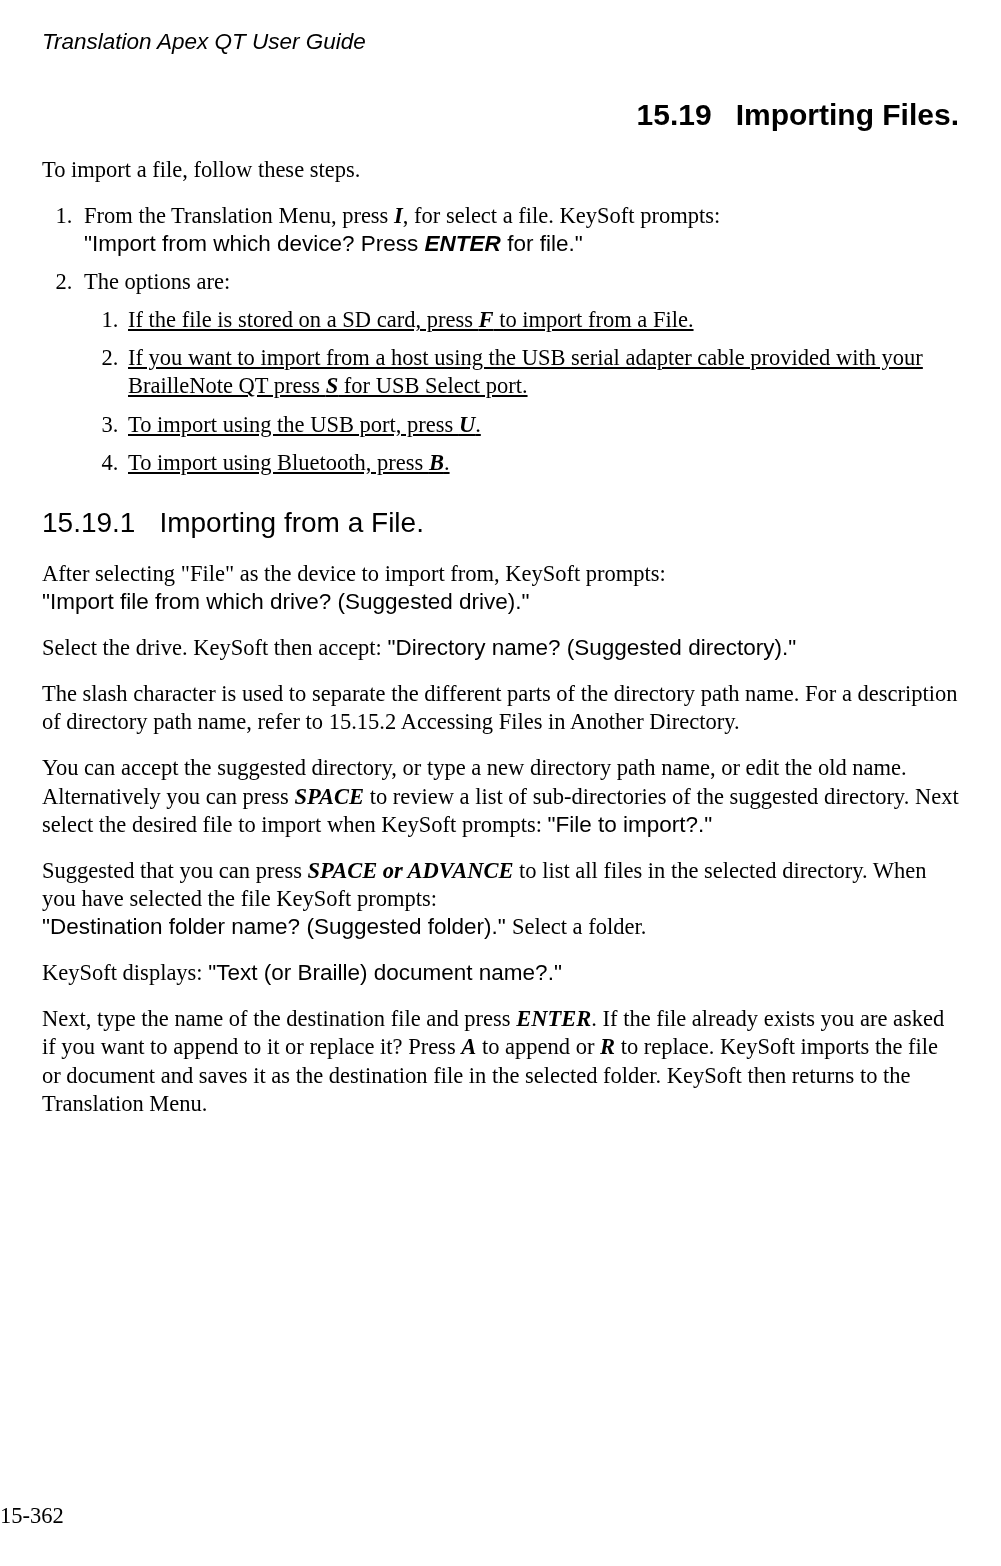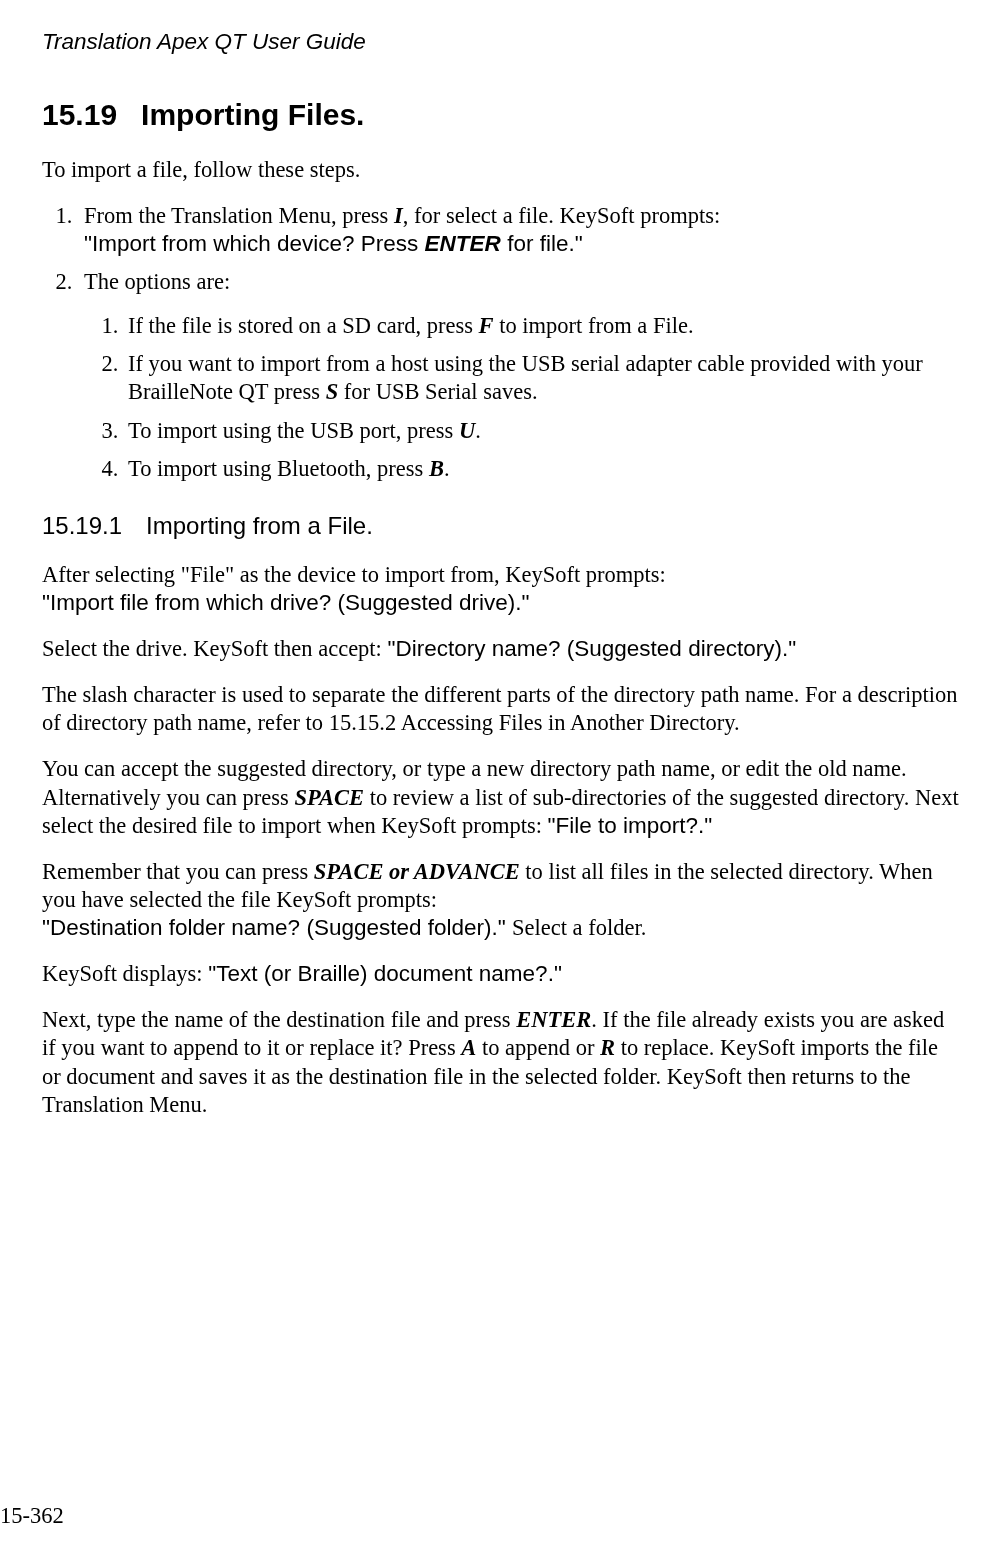--- a/index.html
+++ b/index.html
@@ -20,41 +20,43 @@
       font-family: Arial, Helvetica, sans-serif;
       font-style: italic;
       font-size: 22.5px;
       margin-bottom: 40px;
     }
     h1.section {
       font-family: Arial, Helvetica, sans-serif;
       font-weight: bold;
       font-size: 30px;
       margin: 0 0 22px 0;
+      text-align: right;
     }
     h1.section .num { margin-right: 24px; }
     h2.subsection {
       font-family: Arial, Helvetica, sans-serif;
       font-weight: normal;
-      font-size: 24px;
+      font-size: 28px;
       margin: 28px 0 20px 0;
     }
     h2.subsection .num { margin-right: 24px; }
     p { margin: 0 0 18px 0; }
     .sans { font-family: Arial, Helvetica, sans-serif; }
     .bold { font-weight: bold; }
     .ital { font-style: italic; }
     ol.outer {
       margin: 0 0 10px 0;
       padding-left: 36px;
     }
     ol.outer > li { margin-bottom: 10px; padding-left: 6px; }
     ol.inner {
-      margin: 16px 0 0 0;
+      margin: 10px 0 0 0;
       padding-left: 40px;
+      text-decoration: underline;
     }
     ol.inner > li { margin-bottom: 10px; padding-left: 4px; }
     .page-footer {
       position: absolute;
       bottom: 36px;
       left: 0;
       right: 0;
       text-align: left;
       font-size: 22.5px;
     }
@@ -76,21 +78,21 @@
     <span>From the Translation Menu, press </span><span class="bold ital">I</span><span>, for select a file. KeySoft prompts:</span><br>
     <span class="sans">"Import from which device? Press </span><span class="sans bold ital">ENTER</span><span class="sans"> for file."</span>
   </li>
   <li>
     <span>The options are:</span>
     <ol class="inner">
       <li>
         <span>If the file is stored on a SD card, press </span><span class="bold ital">F</span><span> to import from a File.</span>
       </li>
       <li>
-        <span>If you want to import from a host using the USB serial adapter cable provided with your BrailleNote QT press </span><span class="bold ital">S</span><span> for USB Serial saves.</span>
+        <span>If you want to import from a host using the USB serial adapter cable provided with your BrailleNote QT press </span><span class="bold ital">S</span><span> for USB Select port.</span>
       </li>
       <li>
         <span>To import using the USB port, press </span><span class="bold ital">U</span><span>.</span>
       </li>
       <li>
         <span>To import using Bluetooth, press </span><span class="bold ital">B</span><span>.</span>
       </li>
     </ol>
   </li>
 </ol>
@@ -108,21 +110,21 @@
   <span>Select the drive. KeySoft then accept: </span><span class="sans">"Directory name? (Suggested directory)."</span>
 </p>
 
 <p>The slash character is used to separate the different parts of the directory path name. For a description of directory path name, refer to 15.15.2 Accessing Files in Another Directory.</p>
 
 <p>
   <span>You can accept the suggested directory, or type a new directory path name, or edit the old name. Alternatively you can press </span><span class="bold ital">SPACE</span><span> to review a list of sub-directories of the suggested directory. Next select the desired file to import when KeySoft prompts: </span><span class="sans">"File to import?."</span>
 </p>
 
 <p>
-  <span>Remember that you can press </span><span class="bold ital">SPACE or ADVANCE</span><span> to list all files in the selected directory. When you have selected the file KeySoft prompts:</span><br>
+  <span>Suggested that you can press </span><span class="bold ital">SPACE or ADVANCE</span><span> to list all files in the selected directory. When you have selected the file KeySoft prompts:</span><br>
   <span class="sans">"Destination folder name? (Suggested folder)." </span><span>Select a folder.</span>
 </p>
 
 <p>
   <span>KeySoft displays: </span><span class="sans">"Text (or Braille) document name?."</span>
 </p>
 
 <p>
   <span>Next, type the name of the destination file and press </span><span class="bold ital">ENTER</span><span>. If the file already exists you are asked if you want to append to it or replace it? Press </span><span class="bold ital">A</span><span> to append or </span><span class="bold ital">R</span><span> to replace. KeySoft imports the file or document and saves it as the destination file in the selected folder. KeySoft then returns to the Translation Menu.</span>
 </p>

